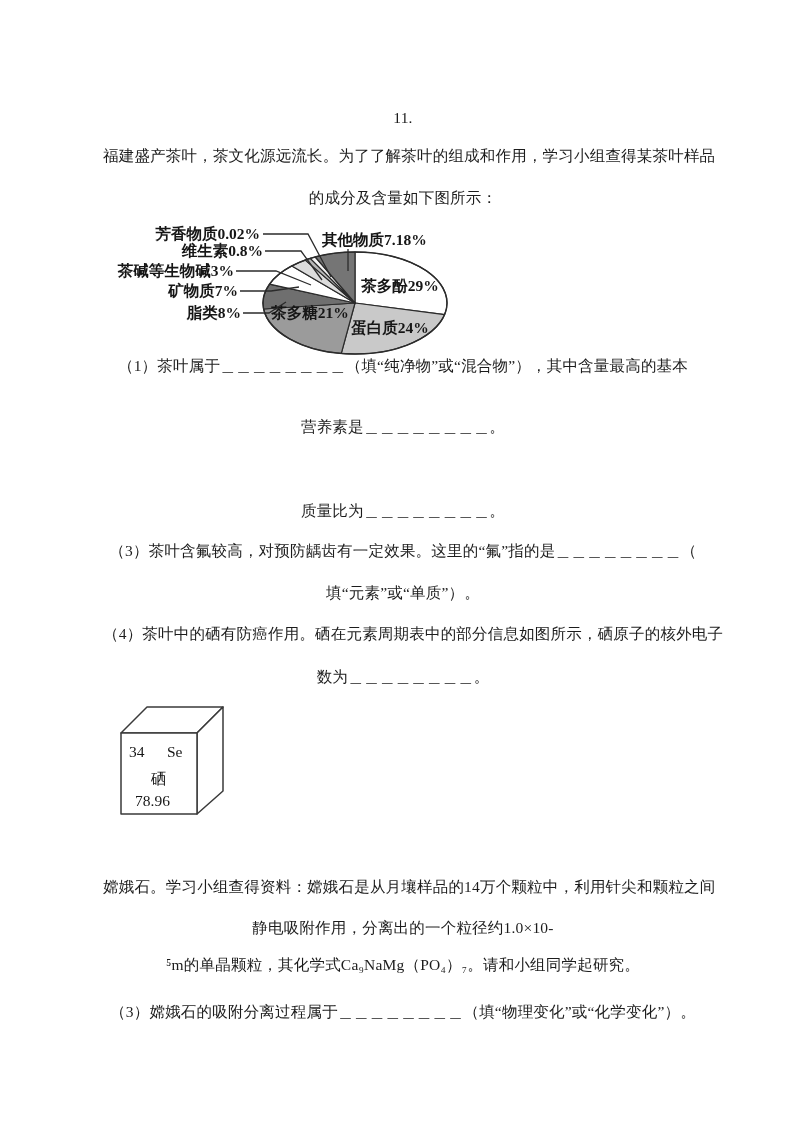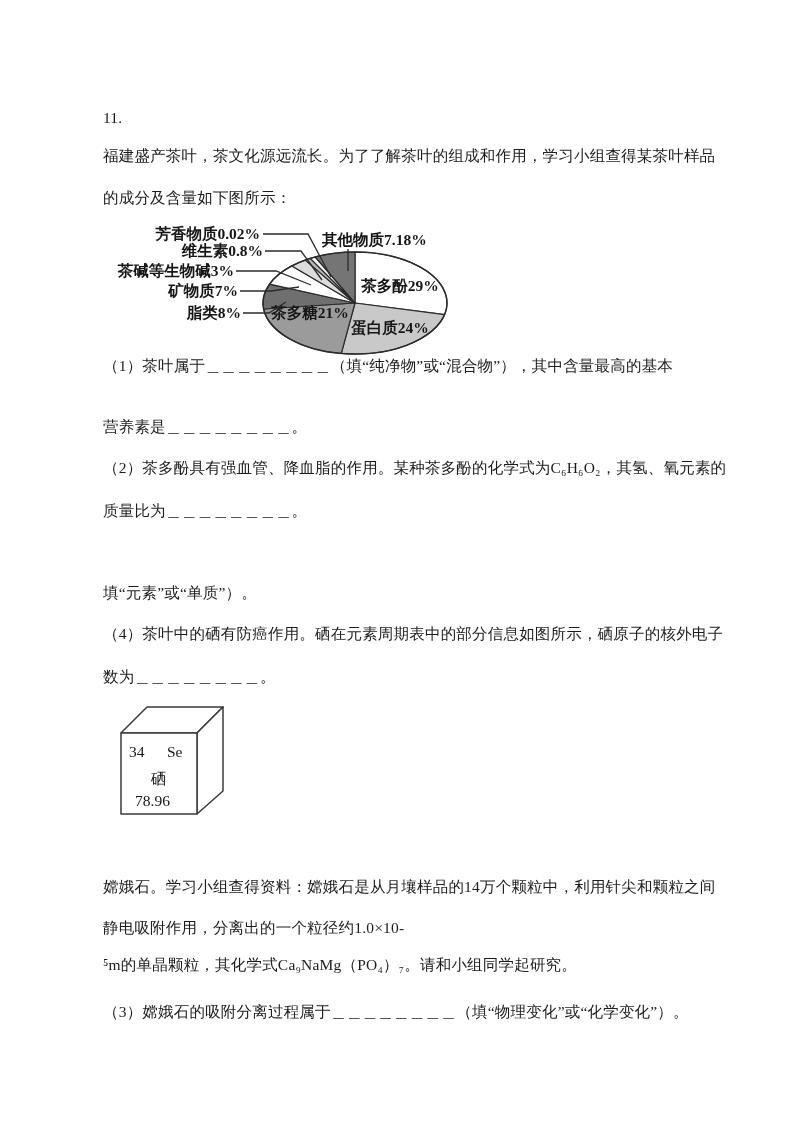--- a/index.html
+++ b/index.html
@@ -13,20 +13,21 @@
     overflow: hidden;
   }
   .tline {
     position: absolute;
     left: 103px;
     width: 600px;
     font-size: 15.5px;
     line-height: 20px;
     white-space: nowrap;
     letter-spacing: 0.2px;
+    text-align: center;
   }
   #pie-chart-svg { position: absolute; left: 110px; top: 221px; }
   #element-cube-svg { position: absolute; left: 110px; top: 699px; }
   svg text { font-family: "Liberation Serif", "DejaVu Serif", serif; fill: #161616; }
   .pie-label { font-size: 15.5px; font-weight: 600; }
   .cube-text { font-size: 15.5px; }
 </style>
 </head>
 <body>
 
@@ -59,22 +60,22 @@
       <polyline points="126,50 166,50 201,64" fill="none" stroke="#2b2b2b" stroke-width="1.3"></polyline>
       <text x="124" y="55" text-anchor="end" class="pie-label">茶碱等生物碱3%</text>
       <polyline points="130,70 161,70 189,66" fill="none" stroke="#2b2b2b" stroke-width="1.3"></polyline>
       <text x="128" y="75" text-anchor="end" class="pie-label">矿物质7%</text>
       <polyline points="133,92 159,92 176,81" fill="none" stroke="#2b2b2b" stroke-width="1.3"></polyline>
       <text x="131" y="97" text-anchor="end" class="pie-label">脂类8%</text>
     </svg>
 
   <div class="tline" style="top:356px">（1）茶叶属于＿＿＿＿＿＿＿＿（填“纯净物”或“混合物”），其中含量最高的基本</div>
   <div class="tline" style="top:417px">营养素是＿＿＿＿＿＿＿＿。</div>
-  <div class="tline" style="top:458px">（2）茶多酚具有强血管、降血脂的作用。某种茶多酚的化学式为C₆H₆O₂，其氢、氧元素的</div>
   <div class="tline" style="top:501px">质量比为＿＿＿＿＿＿＿＿。</div>
+  <div class="tline" style="top:541px">（3）茶叶含氟较高，对预防龋齿有一定效果。这里的“氟”指的是＿＿＿＿＿＿＿＿（</div>
   <div class="tline" style="top:583px">填“元素”或“单质”）。</div>
   <div class="tline" style="top:624px">（4）茶叶中的硒有防癌作用。硒在元素周期表中的部分信息如图所示，硒原子的核外电子</div>
   <div class="tline" style="top:667px">数为＿＿＿＿＿＿＿＿。</div>
 
   <svg id="element-cube-svg" width="130" height="125" viewBox="0 0 130 125">
     <g stroke="#3a3a3a" stroke-width="1.5" fill="#ffffff" stroke-linejoin="round">
       <polygon points="11,34 37,8 113,8 87,34"></polygon>
       <polygon points="87,34 113,8 113,92 87,115"></polygon>
       <rect x="11" y="34" width="76" height="81"></rect>
     </g>

